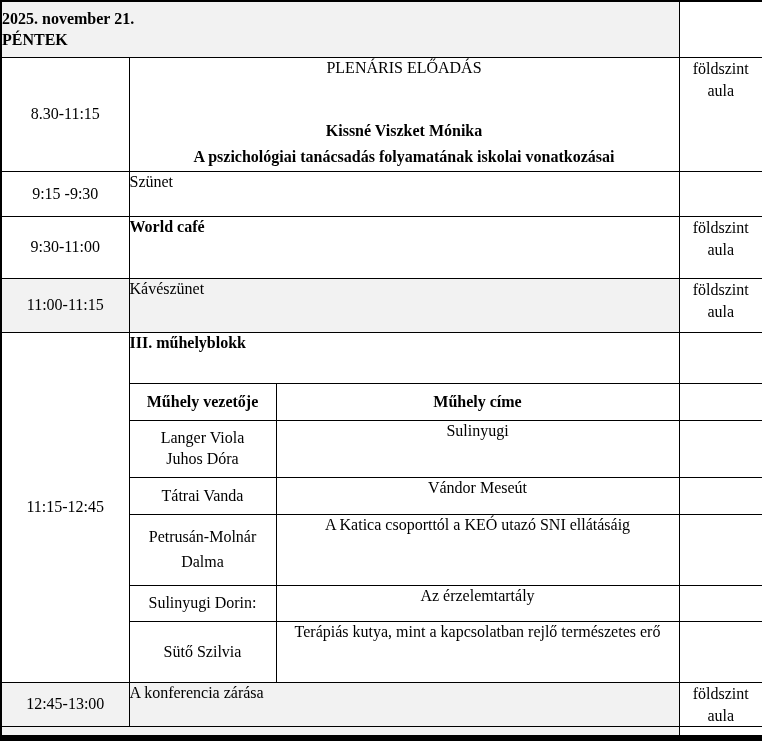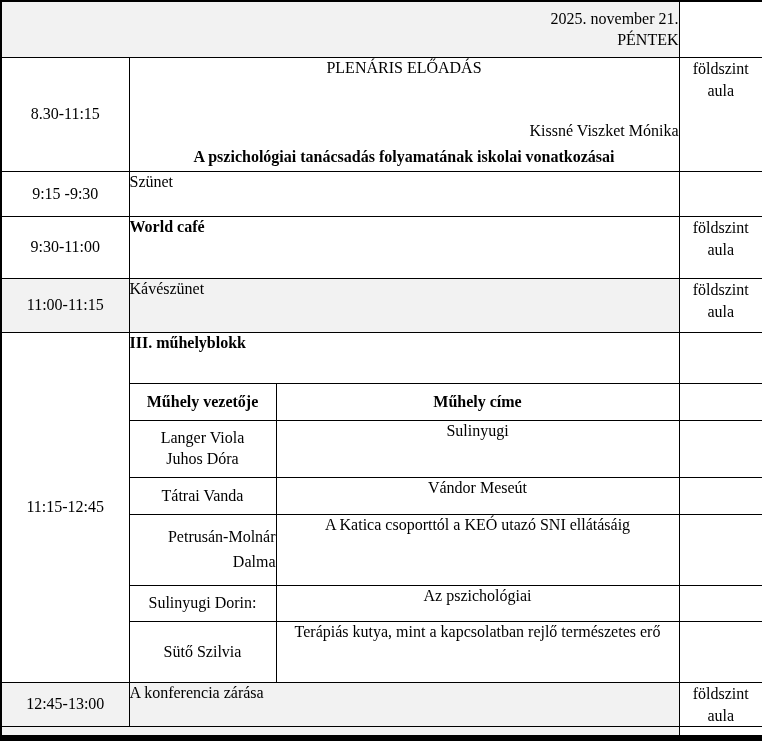--- a/index.html
+++ b/index.html
@@ -45,59 +45,59 @@
   .rJ td { height: 70px; }
   .rK td { height: 35px; }
   .rL td { height: 60px; }
   .rM td { height: 42px; }
   .rN td { height: 8px; }
 
   .shaded { background: #f2f2f2; }
   .b { font-weight: bold; }
 
   td.date-cell {
-    text-align: right;
-    vertical-align: middle;
-    font-weight: normal;
+    text-align: left;
+    vertical-align: middle;
+    font-weight: bold;
   }
   td.time {
     text-align: center;
     vertical-align: middle;
   }
   td.mid-label {
     text-align: left;
     vertical-align: top;
     padding-top: 10px;
   }
   td.plenary-cell {
     text-align: center;
     vertical-align: top;
     padding-top: 10px;
   }
   .plenary-heading { margin-bottom: 42px; }
-  .plenary-speaker { font-weight: normal; text-align: right; }
+  .plenary-speaker { font-weight: bold; }
   .plenary-title   { font-weight: bold; margin-top: 5px; }
 
   td.loc {
     text-align: center;
     vertical-align: top;
     padding-top: 6px;
     line-height: 1.35;
   }
   td.subhead {
     text-align: center;
     vertical-align: middle;
     font-weight: bold;
   }
   td.leader {
     text-align: center;
     vertical-align: middle;
   }
   td.leader div { line-height: 1.3; }
-  .rJ td.leader div { line-height: 1.55; text-align: right; }
+  .rJ td.leader div { line-height: 1.55; }
   td.wtitle {
     text-align: center;
     vertical-align: top;
     padding: 9px 10px 0 11px;
   }
   .bottom-bar {
     width: 762px;
     height: 4px;
     background: #000000;
   }
@@ -197,21 +197,21 @@
       </td>
       <td class="wtitle">A Katica csoporttól a KEÓ utazó SNI ellátásáig</td>
       <td></td>
     </tr>
 
     <tr class="rK">
       <td class="leader">
         <div>Sulinyugi Dorin:</div>
         <div></div>
       </td>
-      <td class="wtitle">Az pszichológiai</td>
+      <td class="wtitle">Az érzelemtartály</td>
       <td></td>
     </tr>
 
     <tr class="rL">
       <td class="leader">
         <div>Sütő Szilvia</div>
         <div></div>
       </td>
       <td class="wtitle">Terápiás kutya, mint a kapcsolatban rejlő természetes erő</td>
       <td></td>

